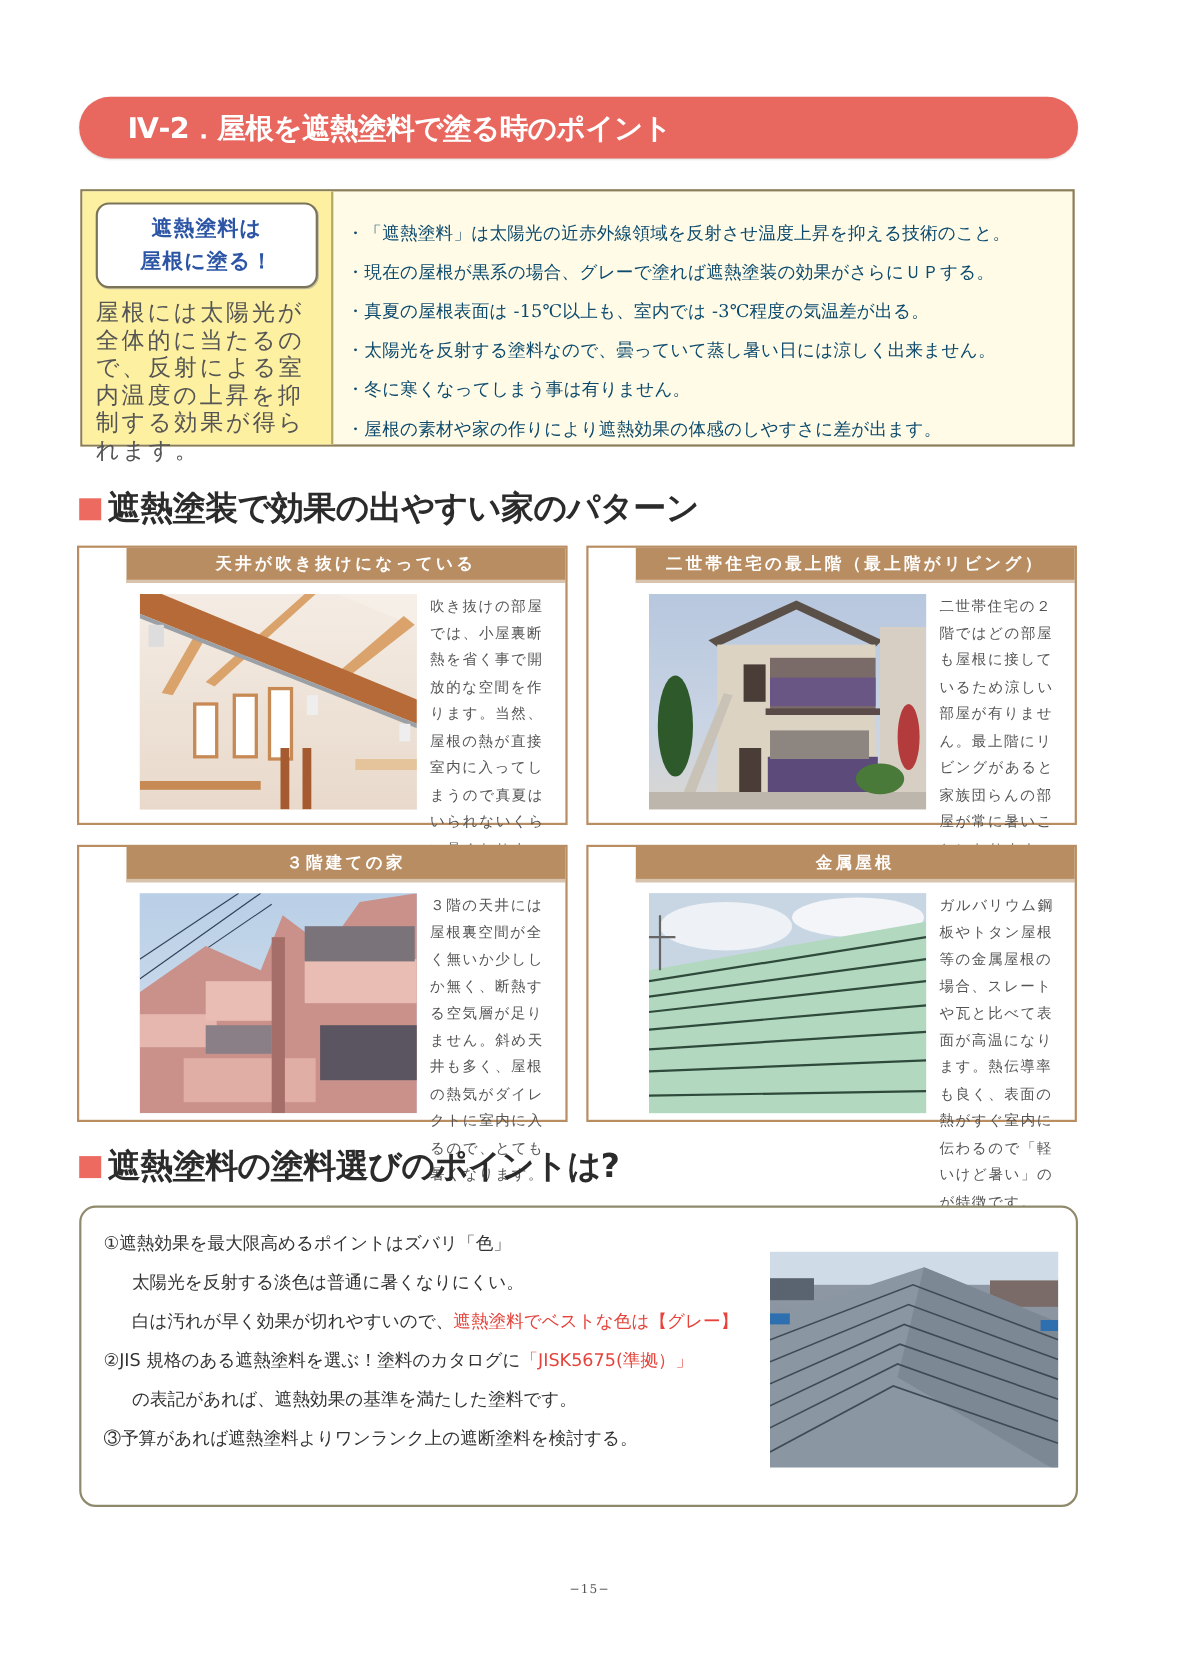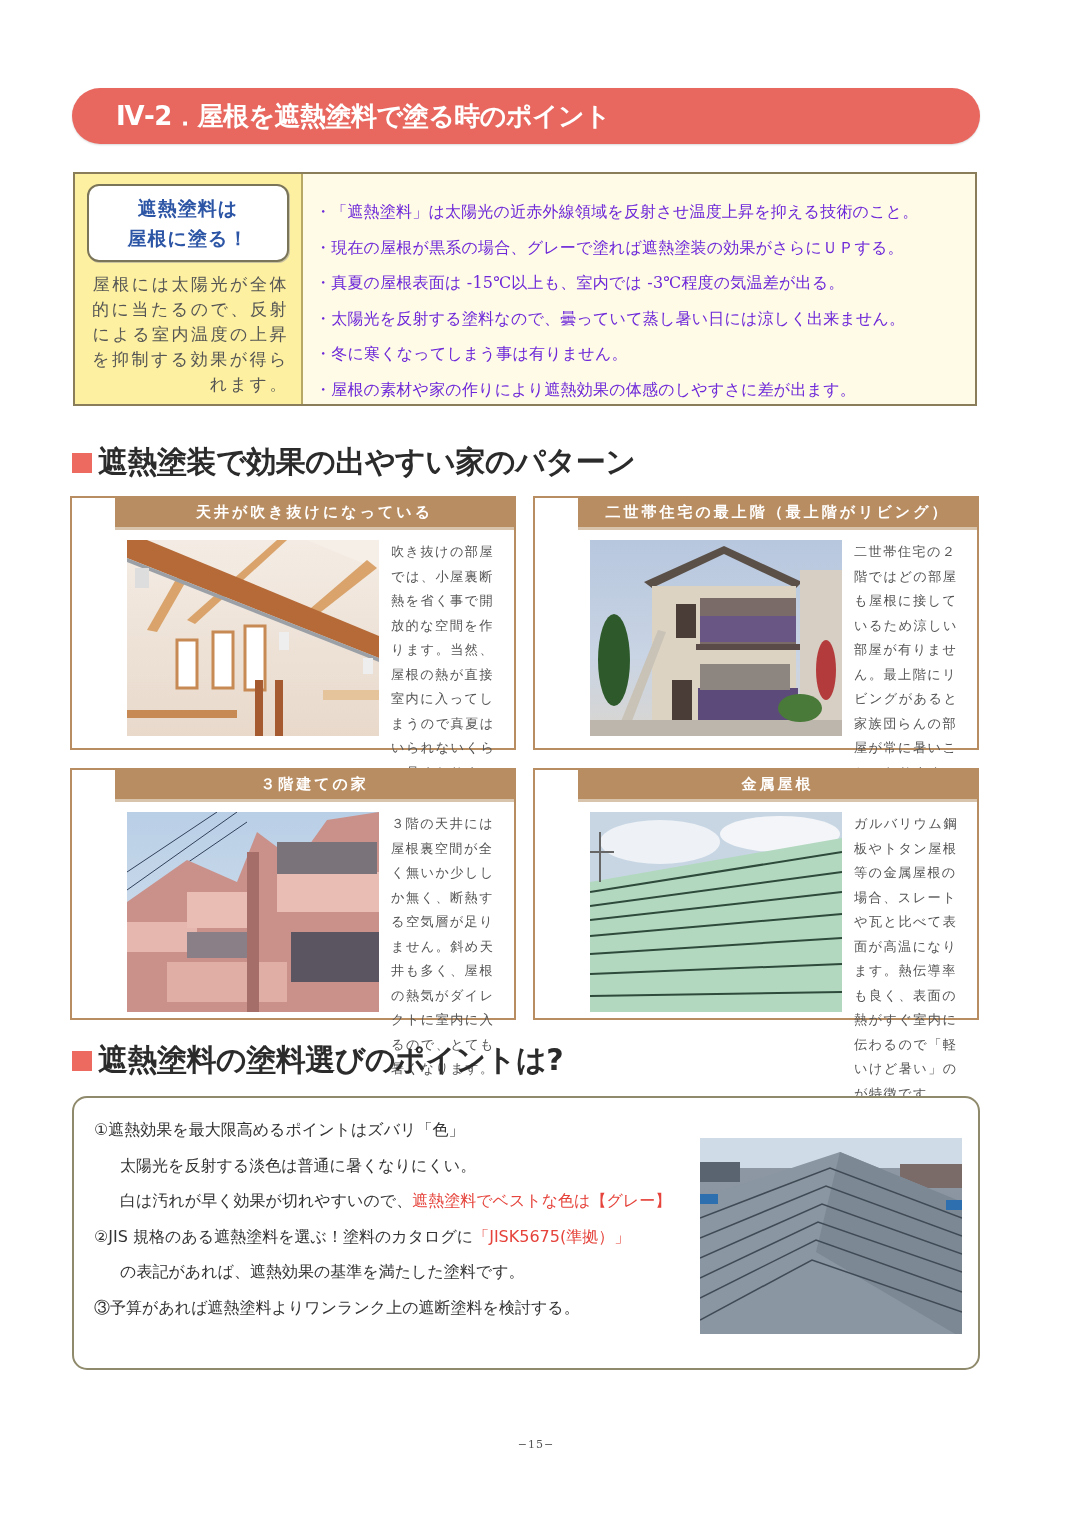--- a/index.html
+++ b/index.html
@@ -28,25 +28,25 @@
     .intro-badge {
       background: #fff; border: 2px solid #7a7458; border-radius: 12px;
       height: 78px; display: flex; flex-direction: column; justify-content: center; align-items: center;
       box-shadow: 1px 1px 0 #c9c2a0;
     }
     .intro-badge span {
       font-family: "DejaVu Sans", "Liberation Sans", sans-serif;
       color: #2c55a5; font-weight: bold; font-size: 19px; line-height: 30px; letter-spacing: 1px;
     }
     .intro-left-text {
-      margin-top: 10px; font-size: 17px; line-height: 25px; color: #555; letter-spacing: 2.5px; text-align: right;
+      margin-top: 10px; font-size: 21px; line-height: 25px; color: #555; letter-spacing: 2.5px;
     }
     .intro-right { flex: 1; padding: 20px 10px 0 12px; }
     .intro-right li {
-      list-style: none; font-size: 16px; line-height: 35.5px; color: #6d28d9; white-space: nowrap; letter-spacing: 0.2px;
+      list-style: none; font-size: 16px; line-height: 35.5px; color: #0c4a6e; white-space: nowrap; letter-spacing: 0.2px;
     }
 
     .section-heading {
       position: absolute; left: 72px; display: flex; align-items: center;
     }
     .section-heading .sq { width: 20px; height: 20px; background: #ec6a60; margin-right: 6px; }
     .section-heading span {
       font-family: "DejaVu Sans", "Liberation Sans", sans-serif;
       font-size: 30px; font-weight: bold; color: #2b2b2b; letter-spacing: -0.5px;
     }

